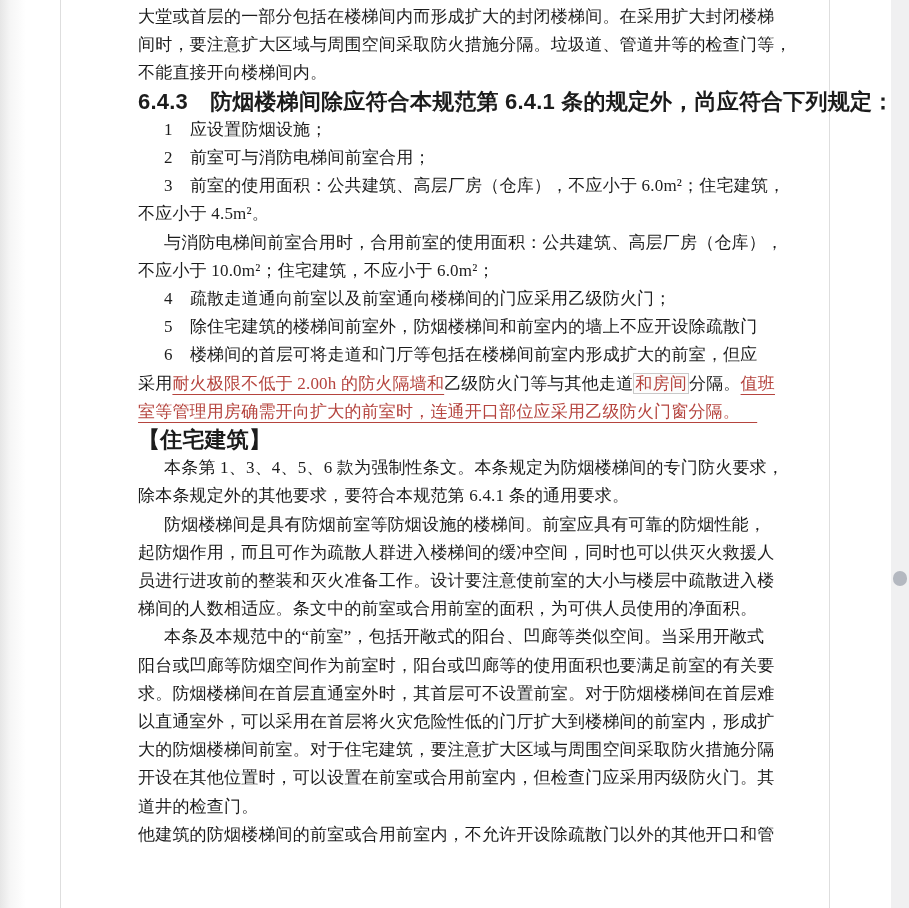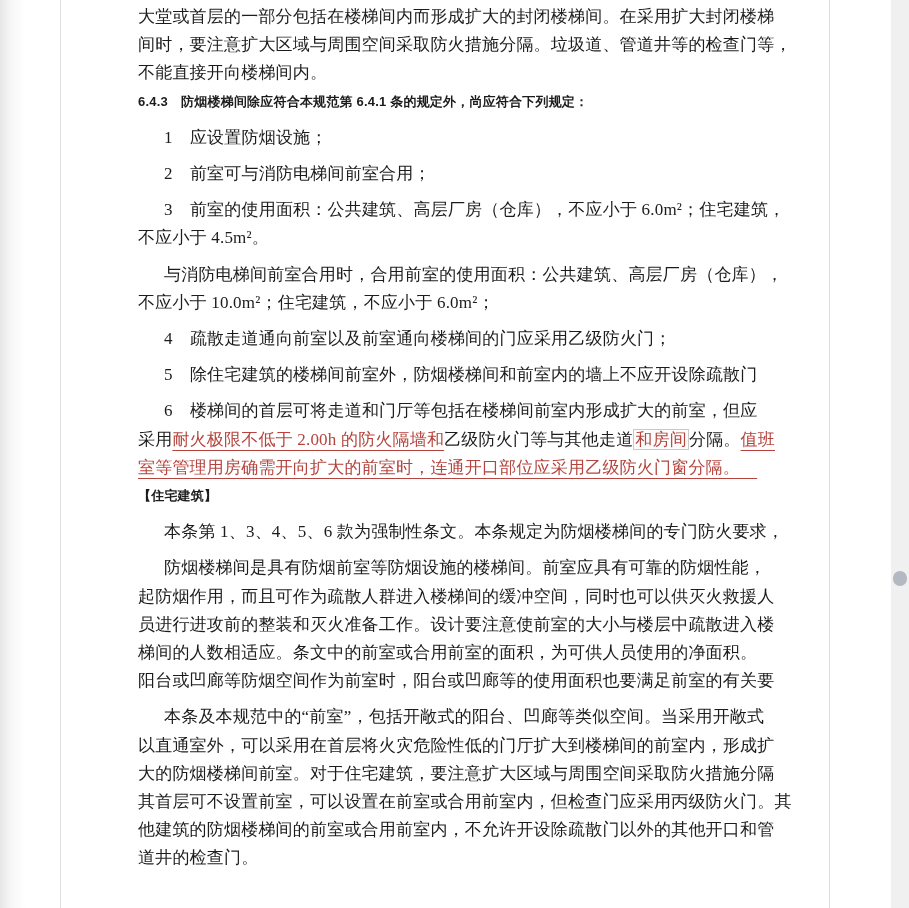--- a/index.html
+++ b/index.html
@@ -28,25 +28,25 @@
     box-sizing:border-box;
   }
   .doc{
     position:absolute;left:77px;top:3px;width:620px;
     font-size:17px;
     line-height:28.2px;
     color:var(--ink);
     letter-spacing:0.2px;
   }
   .line{white-space:pre;}
-  .line.indent{padding-left:26px;margin-top:8px;}
+  .line.indent{padding-left:26px;}
   .line.bold{
     font-weight:700;
     font-family:"Liberation Sans","DejaVu Sans",sans-serif;
-    font-size:13px;
+    font-size:22px;
   }
   .red-underline{
     color:var(--red);
     text-decoration:underline;
     text-decoration-color:var(--red);
     text-decoration-thickness:1.2px;
     text-underline-offset:5px;
   }
   .red-box{
     color:var(--red);
@@ -83,29 +83,31 @@
       <div class="line">不应小于 4.5m²。</div>
       <div class="line indent">与消防电梯间前室合用时，合用前室的使用面积：公共建筑、高层厂房（仓库），</div>
       <div class="line">不应小于 10.0m²；住宅建筑，不应小于 6.0m²；</div>
       <div class="line indent">4　疏散走道通向前室以及前室通向楼梯间的门应采用乙级防火门；</div>
       <div class="line indent">5　除住宅建筑的楼梯间前室外，防烟楼梯间和前室内的墙上不应开设除疏散门</div>
       <div class="line indent">6　楼梯间的首层可将走道和门厅等包括在楼梯间前室内形成扩大的前室，但应</div>
       <div class="line"><span>采用</span><span class="red-underline">耐火极限不低于 2.00h 的防火隔墙和</span><span>乙级防火门等与其他走道</span><span class="red-box">和房间</span><span>分隔。</span><span class="red-underline">值班</span></div>
       <div class="line"><span class="red-underline">室等管理用房确需开向扩大的前室时，连通开口部位应采用乙级防火门窗分隔。　</span></div>
       <div class="line bold">【住宅建筑】</div>
       <div class="line indent">本条第 1、3、4、5、6 款为强制性条文。本条规定为防烟楼梯间的专门防火要求，</div>
+      <div class="line">除本条规定外的其他要求，要符合本规范第 6.4.1 条的通用要求。</div>
       <div class="line indent">防烟楼梯间是具有防烟前室等防烟设施的楼梯间。前室应具有可靠的防烟性能，</div>
       <div class="line">起防烟作用，而且可作为疏散人群进入楼梯间的缓冲空间，同时也可以供灭火救援人</div>
       <div class="line">员进行进攻前的整装和灭火准备工作。设计要注意使前室的大小与楼层中疏散进入楼</div>
       <div class="line">梯间的人数相适应。条文中的前室或合用前室的面积，为可供人员使用的净面积。</div>
+      <div class="line indent">本条及本规范中的“前室”，包括开敞式的阳台、凹廊等类似空间。当采用开敞式</div>
       <div class="line">阳台或凹廊等防烟空间作为前室时，阳台或凹廊等的使用面积也要满足前室的有关要</div>
-      <div class="line indent">本条及本规范中的“前室”，包括开敞式的阳台、凹廊等类似空间。当采用开敞式</div>
+      <div class="line">求。防烟楼梯间在首层直通室外时，其首层可不设置前室。对于防烟楼梯间在首层难</div>
       <div class="line">以直通室外，可以采用在首层将火灾危险性低的门厅扩大到楼梯间的前室内，形成扩</div>
       <div class="line">大的防烟楼梯间前室。对于住宅建筑，要注意扩大区域与周围空间采取防火措施分隔</div>
-      <div class="line">其首层可不设置前室，可以设置在前室或合用前室内，但检查门应采用丙级防火门。其</div>
+      <div class="line">开设在其他位置时，可以设置在前室或合用前室内，但检查门应采用丙级防火门。其</div>
+      <div class="line">道井的检查门。</div>
       <div class="line">他建筑的防烟楼梯间的前室或合用前室内，不允许开设除疏散门以外的其他开口和管</div>
-      <div class="line">道井的检查门。</div>
     </div>
 </div>
 
 <div class="scroll-track">
   <div class="scroll-thumb"></div>
 </div>
 
 </body></html>

